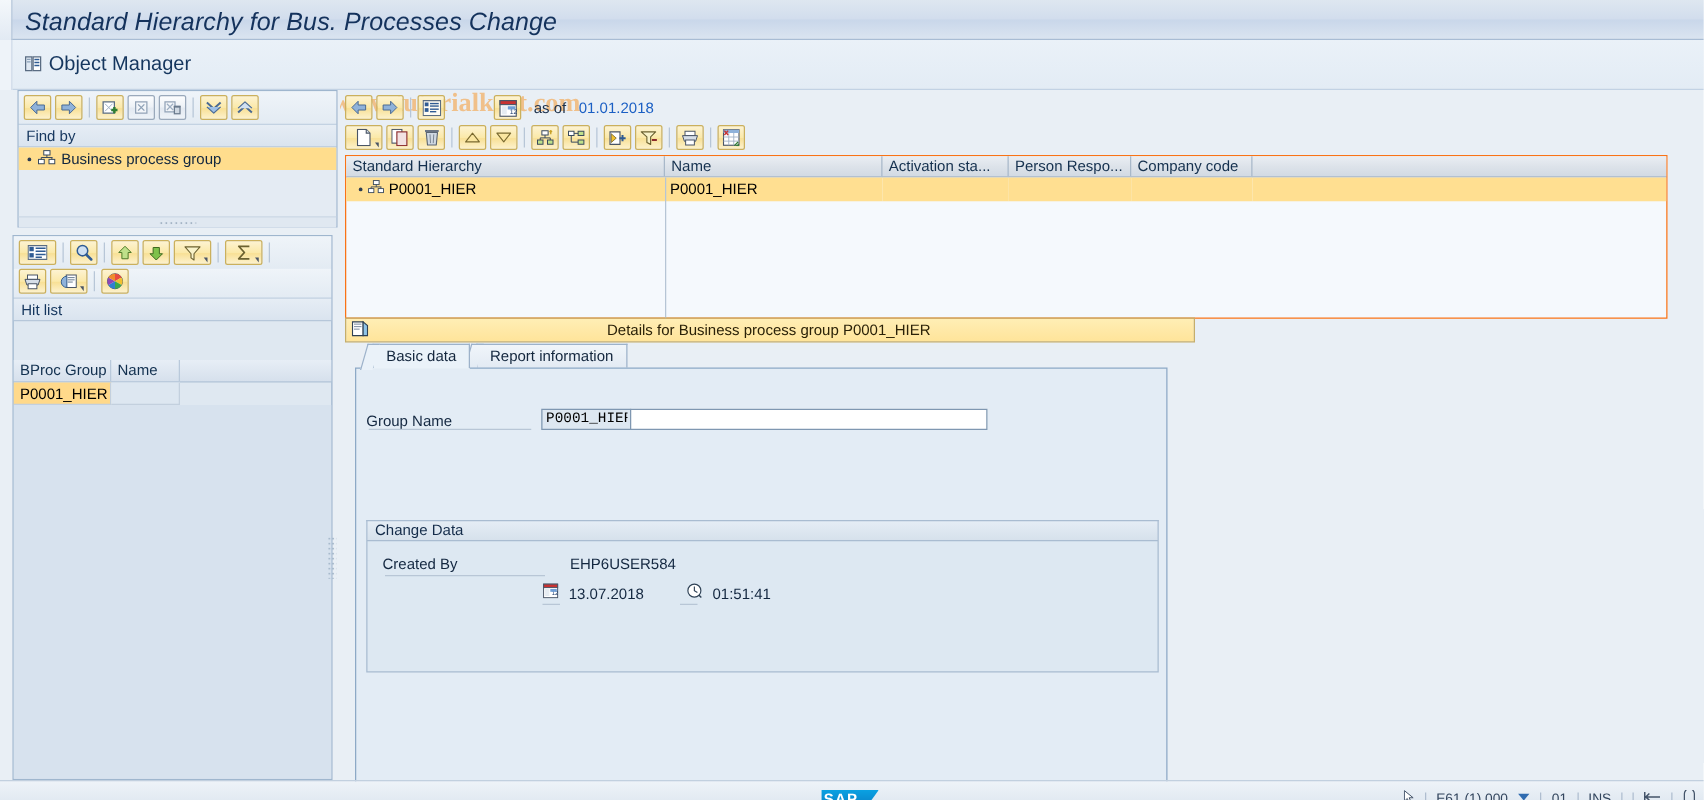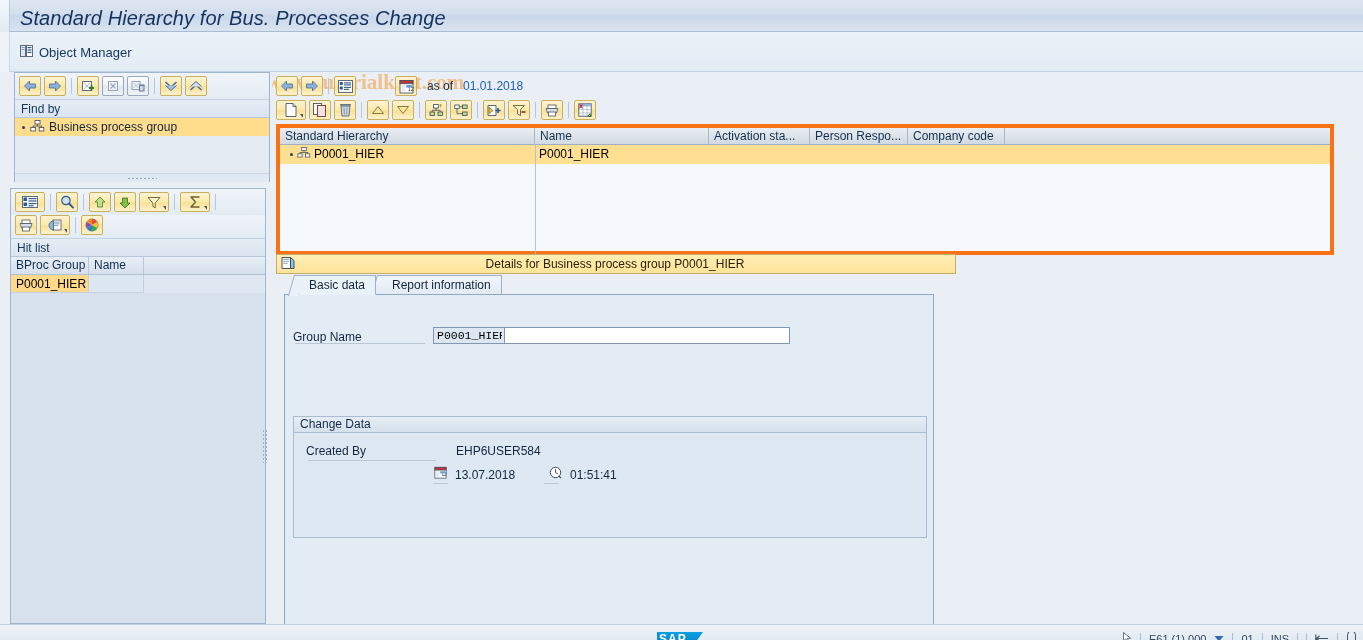--- a/index.html
+++ b/index.html
@@ -45,21 +45,21 @@
   }
   .omrow .leftpane {
     position: absolute; left: 0; top: 0; width: 10px; height: 40px;
     background: #eef3f9; border-right: 1px solid #cdd9e7;
   }
   .om-btn {
     position: absolute; left: 20px; top: 10px; height: 20px;
     display: flex; align-items: center; gap: 5px;
     cursor: default;
   }
-  .om-btn .lbl { font-size: 13px; color: #15365e; white-space: nowrap; }
+  .om-btn .lbl { font-size: 16px; color: #15365e; white-space: nowrap; }
   .vdiv {
     position: absolute; width: 1px; background: #b9c8da;
   }
   .pencil-ico { position: absolute; left: 156px; top: 42px; }
   .watermark {
     position: absolute; left: 245px; top: 38px;
     font-family: "Liberation Serif", serif;
     font-size: 21px; font-weight: bold;
     color: #f0c08a;
     white-space: nowrap;
@@ -131,21 +131,21 @@
   }
   .splitgrip i {
     display: block; width: 30px; height: 3px;
     background-image: radial-gradient(circle, #93a5b9 0.8px, transparent 0.9px);
     background-size: 4px 3px;
   }
 
   
   .hl-head { display: flex; height: 18px;
     background: linear-gradient(to bottom, #e7eef6, #d6e0ec);
-    border-bottom: 1px solid #b0c2d6; }
+    border-bottom: 1px solid #b0c2d6; margin-top: 31px; }
   .hl-head div {
     font-size: 12px; color: #12304f; line-height: 17px; padding-left: 5px;
     border-right: 1px solid #b9c9db; box-sizing: border-box;
   }
   .hl-row { display: flex; height: 18px; }
   .hl-row div {
     font-size: 12px; line-height: 18px; padding-left: 5px;
     border-right: 1px solid #c3d0de; border-bottom: 1px solid #c3d0de;
     box-sizing: border-box;
   }
@@ -172,21 +172,21 @@
   .asof-val { font-size: 12px; color: #1b5fc4; font-weight: normal; }
   .asof-underline {
     position: absolute; left: 446px; top: 97px; width: 60px; height: 1px;
     background: #b3c2d3;
   }
 
   
   .grid {
     position: absolute; left: 0; top: 52px; width: 1058px; height: 131px;
     background: #f5f9fd;
-    border: 4px solid #f97316;
+    border: 1px solid #f97316;
   }
   .grid-head { display: flex; height: 17px;
     background: linear-gradient(to bottom, #eaeef3 0%, #dde3ea 50%, #d2dae3 100%);
     border-bottom: 1px solid #9fb0c3; }
   .grid-head div {
     font-size: 12px; color: #14304e; line-height: 16px; padding-left: 5px;
     border-right: 1px solid #a8b8c9; box-sizing: border-box;
     white-space: nowrap; overflow: hidden;
   }
   .gc1 { width: 255px; }

